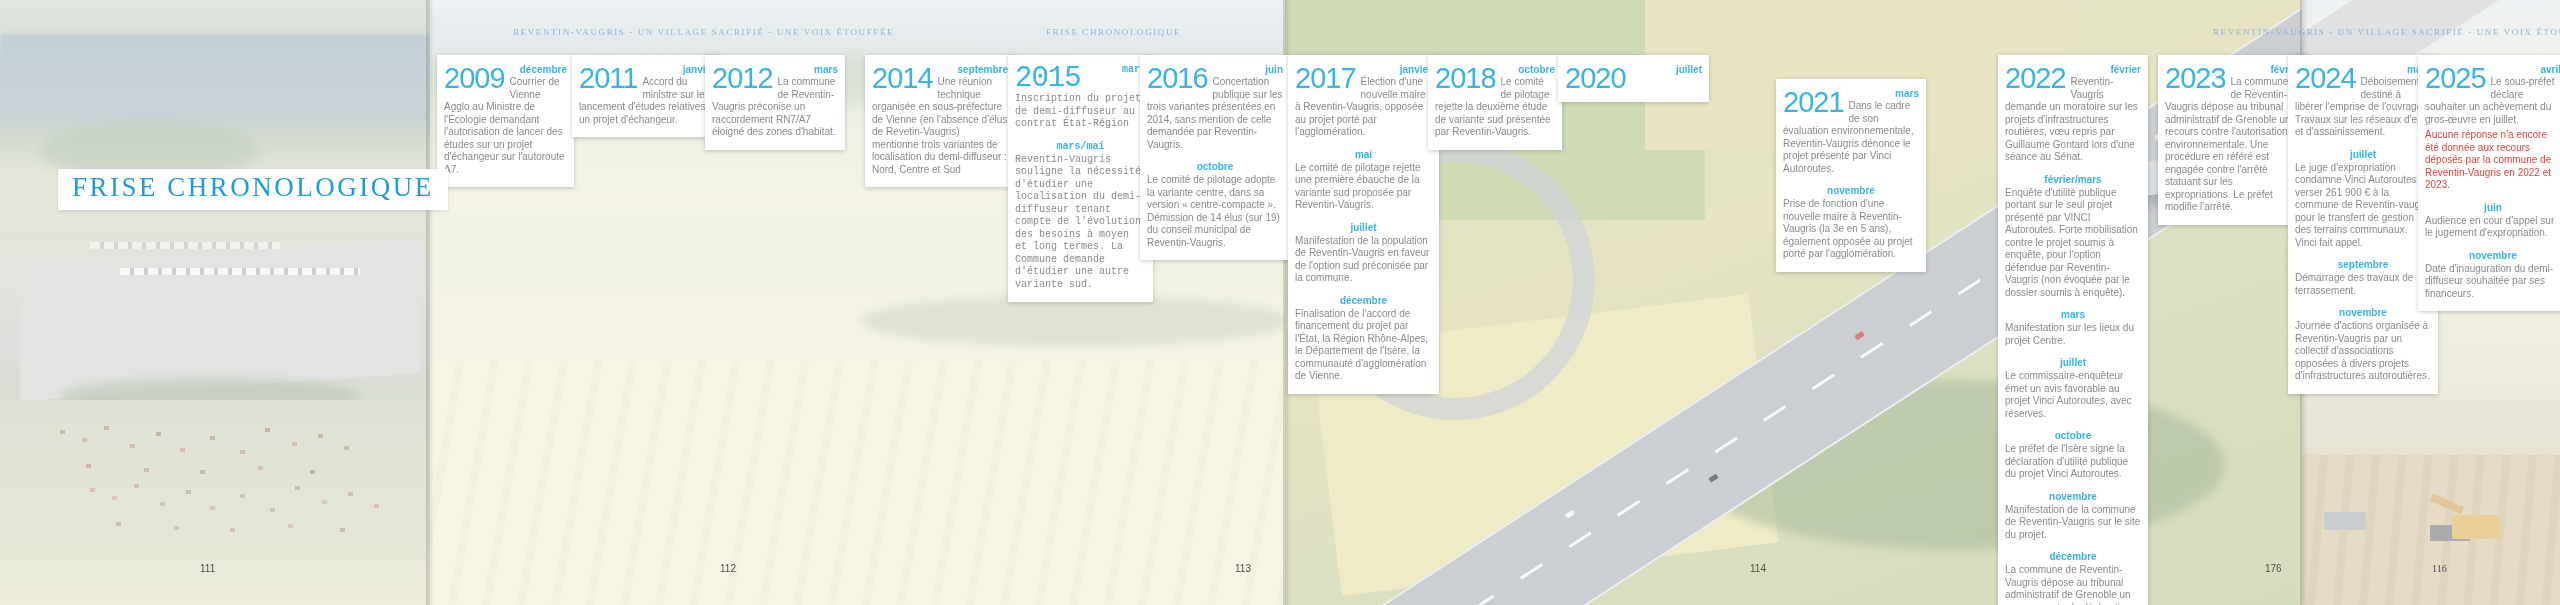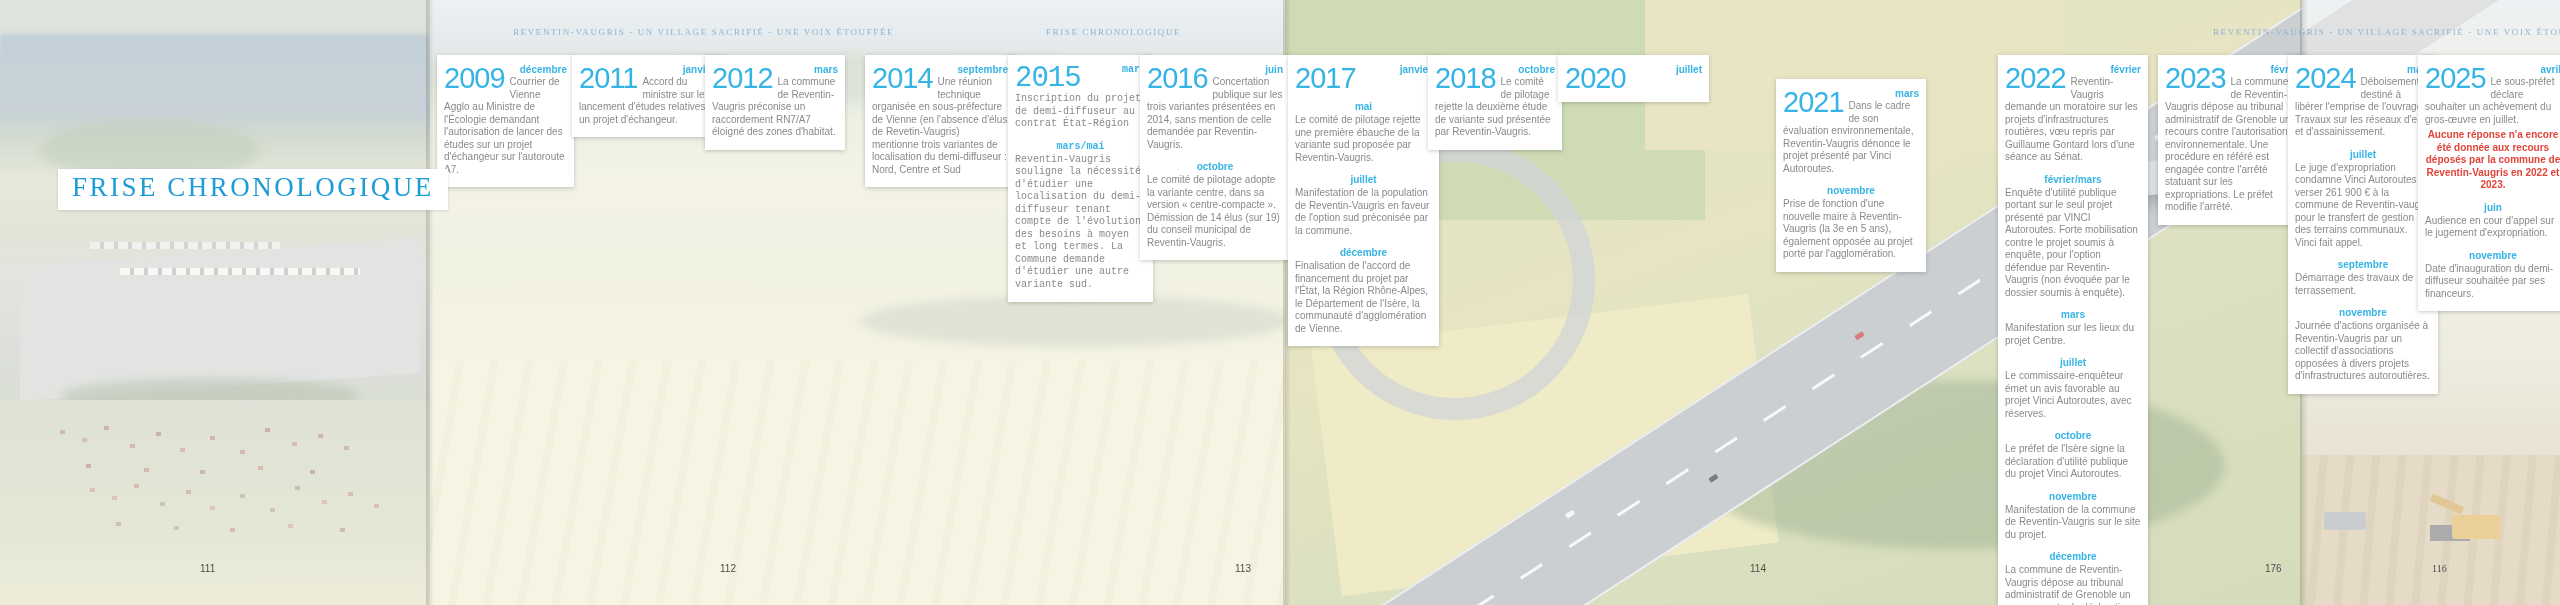--- a/index.html
+++ b/index.html
@@ -53,21 +53,21 @@
   
   #timeline-columns{position:absolute;inset:0;z-index:5;}
   .col{position:absolute;top:55px;background:#ffffff;padding:6px 7px 9px;
     box-shadow:0 1px 4px rgba(50,60,60,.28);}
   .year{float:left;font-size:29px;line-height:29px;letter-spacing:-1px;
     color:var(--cyan);margin:1px 5px 0 0;}
   .month{font-weight:bold;font-size:10px;line-height:13px;color:var(--cyan);
     text-align:center;margin:6px 0 1px;}
   .month.first{text-align:right;margin:2px 0 0;}
   .txt{font-size:10px;line-height:12.5px;color:var(--body);}
-  .txt.red{color:var(--red);font-weight:bold;text-align:center;}
+  .txt.red{color:var(--red);font-weight:normal;}
   .event{margin-bottom:2px;}
   .event + .event{clear:left;padding-top:1px;}
 </style>
 </head>
 <body>
 
 <div id="canvas">
 
   <div class="bg" id="bg-left">
     <div class="patch" style="left:0;top:34px;width:430px;height:78px;background:linear-gradient(180deg,#87a0b0,#93a8b2);filter:blur(2px);"></div>
@@ -176,20 +176,21 @@
         </div>
         <div class="event">
           <div class="month">octobre</div>
           <div class="txt">Le comité de pilotage adopte la variante centre, dans sa version « centre-compacte ». Démission de 14 élus (sur 19) du conseil municipal de Reventin-Vaugris.</div>
         </div>
       </div>
       <div class="col" style="left: 1288px; width: 137px;">
         <div class="event">
           <span class="year">2017</span>
           <div class="month first">janvier</div>
+          <div class="txt">Élection d'une nouvelle maire à Reventin-Vaugris, opposée au projet porté par l'agglomération.</div>
         </div>
         <div class="event">
           <div class="month">mai</div>
           <div class="txt">Le comité de pilotage rejette une première ébauche de la variante sud proposée par Reventin-Vaugris.</div>
         </div>
         <div class="event">
           <div class="month">juillet</div>
           <div class="txt">Manifestation de la population de Reventin-Vaugris en faveur de l'option sud préconisée par la commune.</div>
         </div>
         <div class="event">

